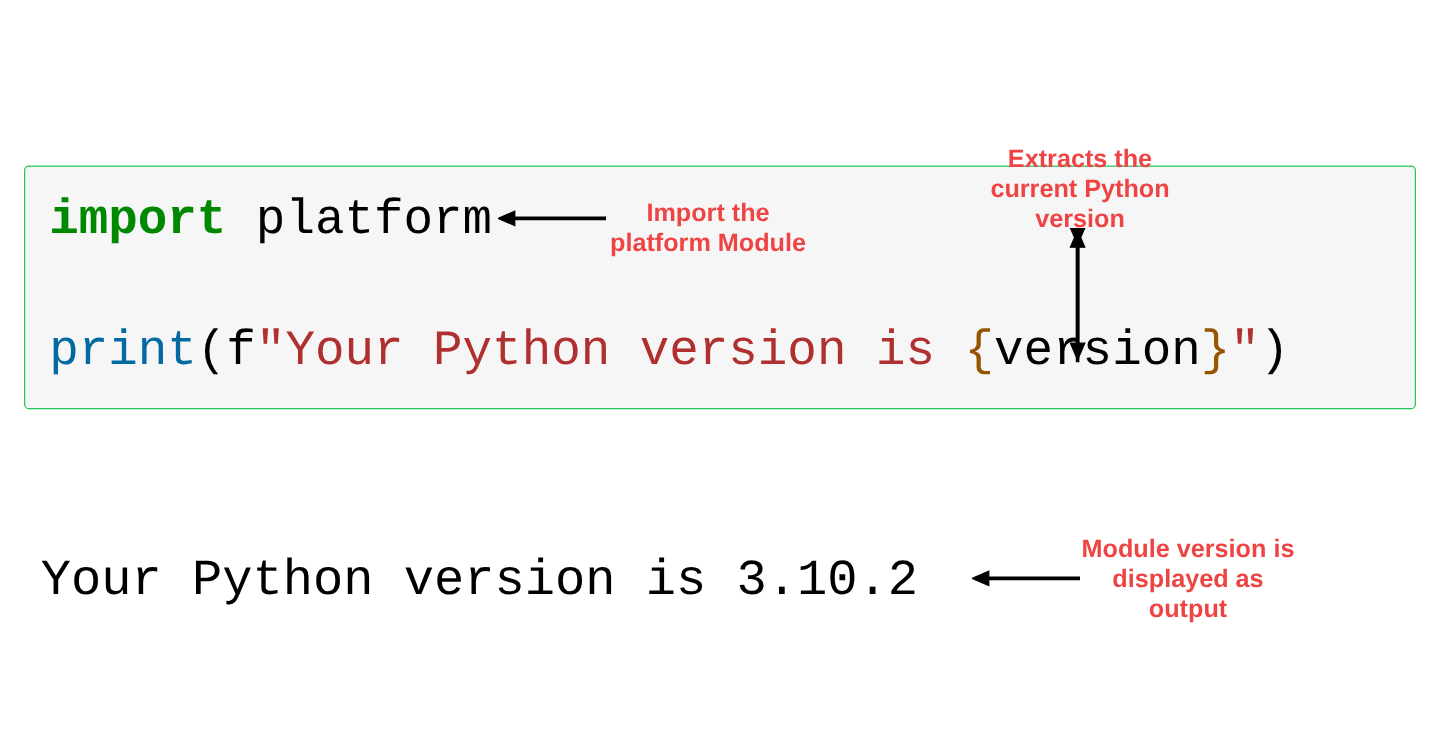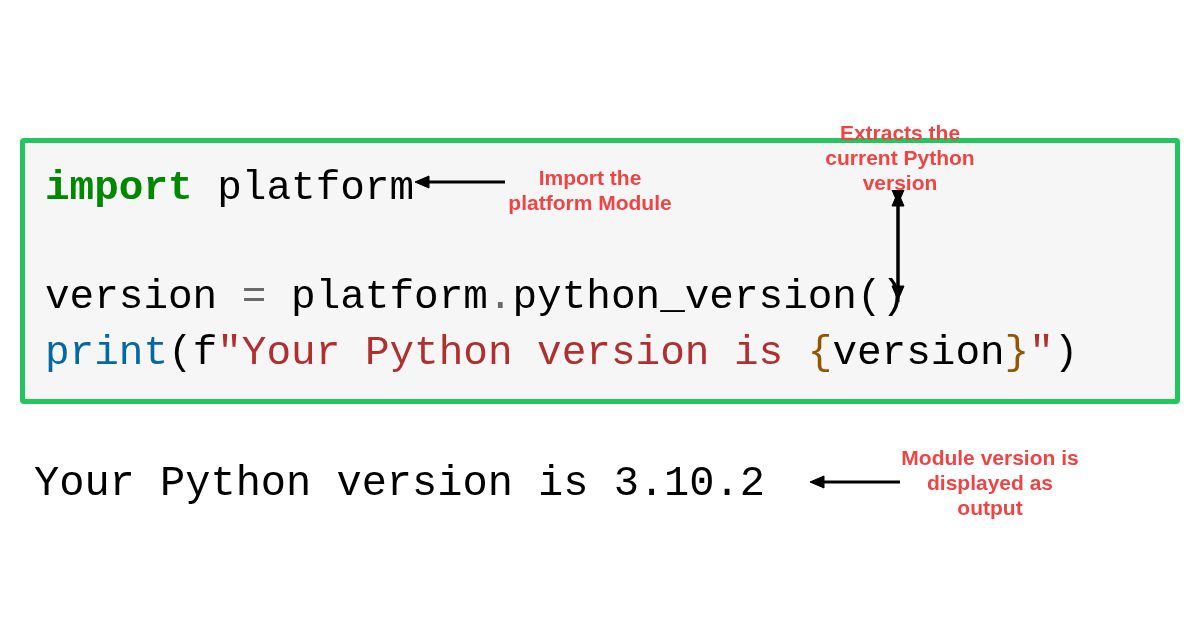--- a/index.html
+++ b/index.html
@@ -9,21 +9,21 @@
     background: #ffffff;
     position: relative;
     font-family: Arial, sans-serif;
   }
   .code-block {
     position: absolute;
     left: 20px;
     top: 138px;
     width: 1160px;
     background: #f6f6f6;
-    border: 5px solid #22c55e;
+    border: 1px solid #22c55e;
     border-radius: 4px;
     padding: 18px 20px 18px 20px;
     font-family: 'Courier New', Consolas, monospace;
     font-size: 41px;
     line-height: 1.35;
   }
   .code-line {
     white-space: pre;
   }
   .kw { color: #008800; font-weight: bold; }
@@ -62,21 +62,20 @@
     stroke: #000;
     fill: #000;
   }
 </style>
 </head>
 <body>
 
 <div class="code-block">
   <div class="code-line"><span class="kw">import</span><span class="plain"> platform</span></div>
   <div class="gap"></div>
-  <div class="code-line"><span class="plain">version </span><span class="op">= </span><span class="plain">platform</span><span class="op">.</span><span class="plain">python_version</span><span class="plain">()</span></div>
   <div class="code-line"><span class="fn">print</span><span class="plain">(</span><span class="plain">f</span><span class="str">"</span><span class="str">Your Python version is </span><span class="brace">{</span><span class="plain">version</span><span class="brace">}</span><span class="str">"</span><span class="plain">)</span></div>
 </div>
 
 <div class="output-block">Your Python version is 3.10.2</div>
 
 <div class="annotation anno-import">Import the platform Module</div>
 <div class="annotation anno-extract">Extracts the current Python version</div>
 <div class="annotation anno-output">Module version is displayed as output</div>
 
 <svg class="arrow" style="left:415px; top:172px;" width="90" height="20">

